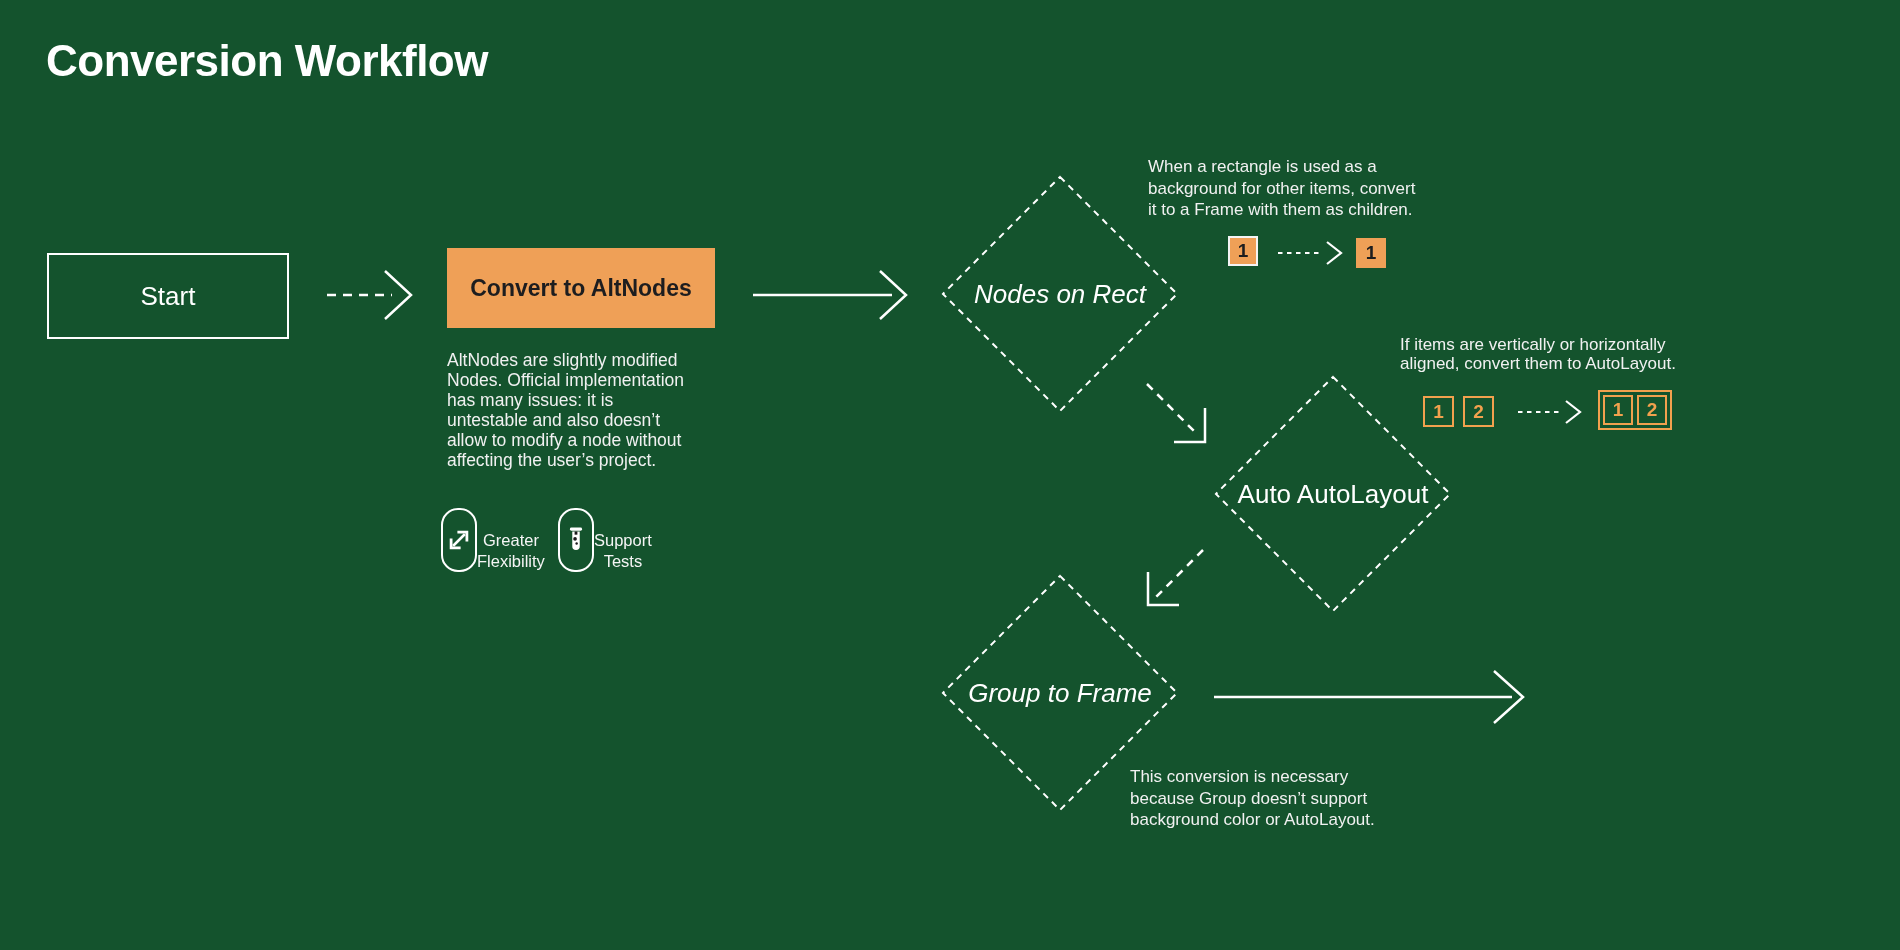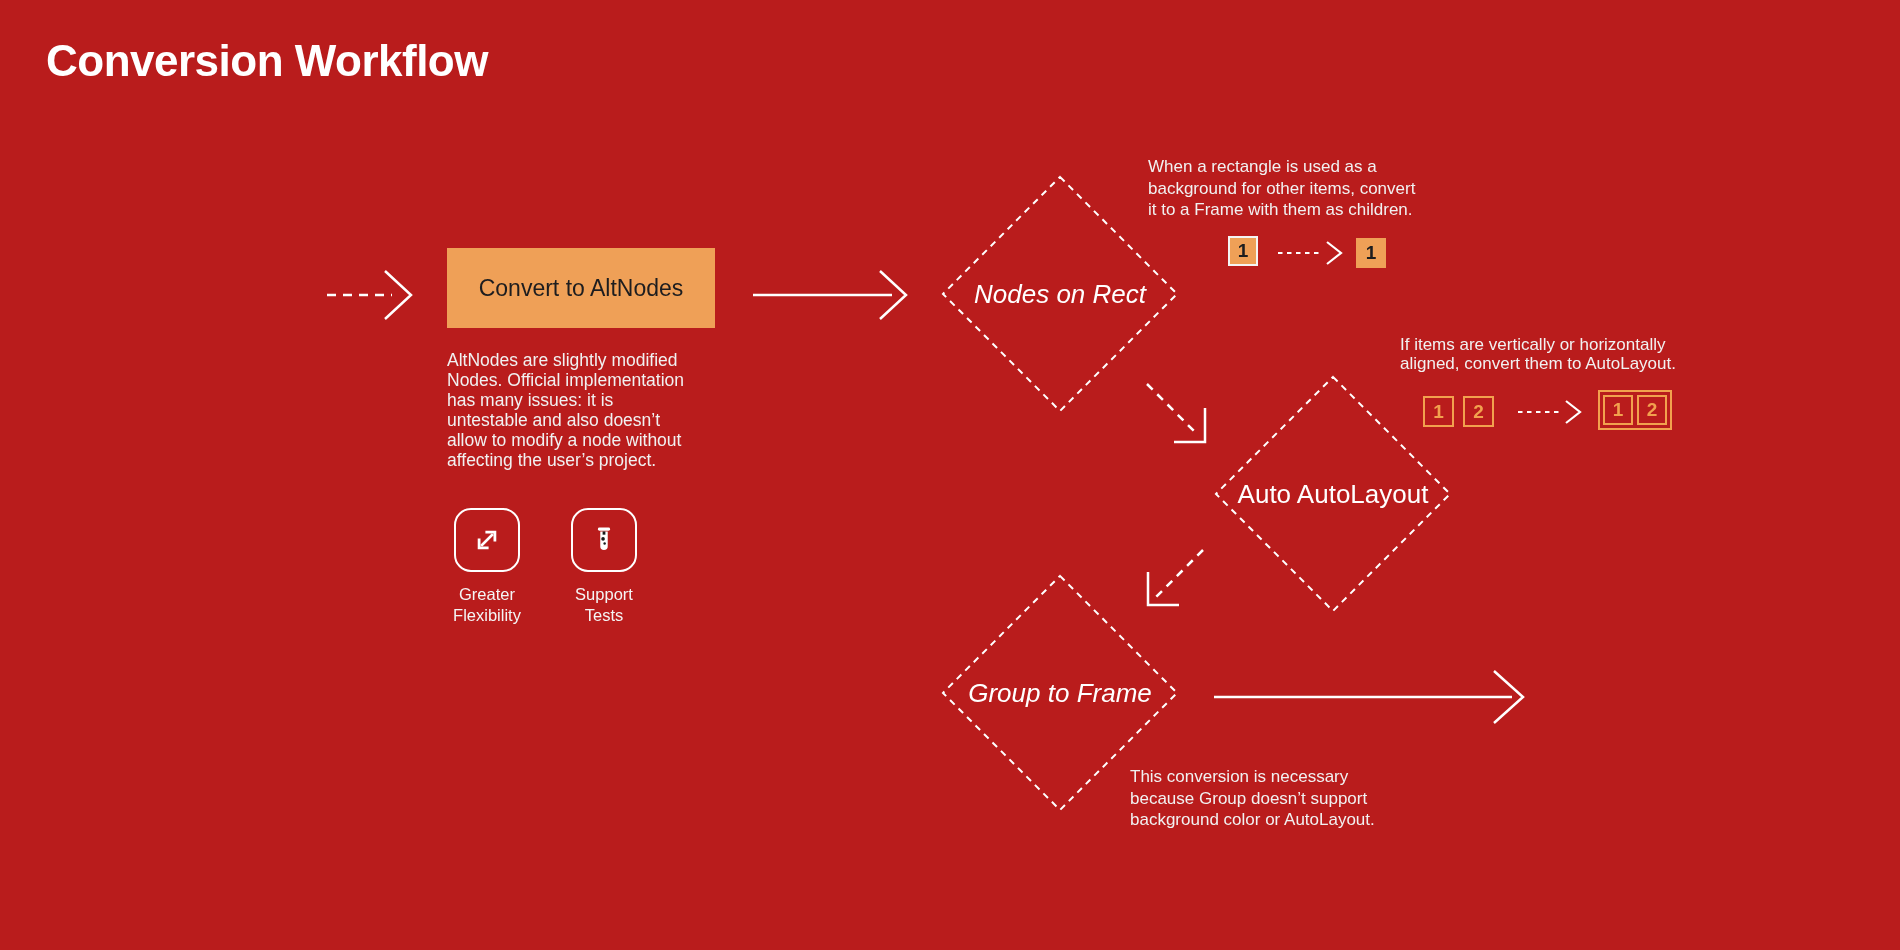--- a/index.html
+++ b/index.html
@@ -1,49 +1,49 @@
 <!DOCTYPE html>
 <html><head>
 <meta charset="utf-8">
 <style>
   html,body{margin:0;padding:0;background:#1A1A1B;}
   .canvas{
-    position:relative;width:1900px;height:950px;background:#b91c1c;overflow:hidden;
+    position:relative;width:1900px;height:950px;background:#14532d;overflow:hidden;
     font-family:"Liberation Sans",sans-serif;color:#F5F5F5;
   }
   .abs{position:absolute;}
   .page-title{
     left:46px;top:36px;font-size:44px;font-weight:800;letter-spacing:-0.5px;color:#FFFFFF;
     white-space:nowrap;
   }
   .layer{position:absolute;left:0;top:0;}
   .term-node{
     display:flex;align-items:center;justify-content:center;
     border:2.5px solid #FFFFFF;background:transparent;
     font-size:26px;color:#FFFFFF;
   }
   .start-node{left:47px;top:253px;width:238px;height:82px;}
   .end-node{left:1559px;top:648px;width:234px;height:87px;}
   .process-node{
     left:447px;top:248px;width:268px;height:80px;
     display:flex;align-items:center;justify-content:center;
-    background:#EFA057;color:#1D1D1F;font-size:23px;font-weight:400;
+    background:#EFA057;color:#1D1D1F;font-size:23px;font-weight:700;
   }
   .diamond-label{
     transform:translate(-50%,-50%);font-size:26px;color:#FFFFFF;white-space:nowrap;
   }
   .note{
     font-size:17.5px;line-height:20px;color:#F1F1F1;white-space:pre-line;
   }
   .desc{left:447px;top:350px;width:300px;}
   .note-rect{left:1148px;top:156px;width:420px;font-size:17px;line-height:21.5px;}
   .note-auto{left:1400px;top:335px;width:340px;font-size:17px;line-height:19px;}
   .note-group{left:1130px;top:766px;width:320px;font-size:17px;line-height:21.5px;}
   .features{left:441px;top:508px;display:flex;gap:25px;}
-  .feature{display:flex;flex-direction:column;align-items:center;width:92px;}
+  .feature{display:flex;align-items:flex-end;width:92px;}
   .icon-box{
     width:66px;height:64px;border:2.5px solid #FFFFFF;border-radius:17px;
     display:flex;align-items:center;justify-content:center;box-sizing:border-box;
   }
   .feature-label{
     margin-top:12px;font-size:16.5px;line-height:21px;text-align:center;
     color:#F5F5F5;white-space:pre-line;
   }
   .mini-box{
     display:flex;align-items:center;justify-content:center;box-sizing:border-box;
@@ -107,20 +107,23 @@
     </g>
 
     <g stroke="#FFFFFF" stroke-width="2.2" fill="none">
       <line x1="1518" y1="412" x2="1560" y2="412" stroke-dasharray="4.5 4.5"></line>
       <polyline points="1566,401 1580,412 1566,423"></polyline>
     </g>
   </svg>
 
   <div class="abs page-title">Conversion Workflow</div>
 
+  <div class="abs term-node start-node">
+    <span>Start</span>
+  </div>
 
   <div class="abs process-node">
     <span>Convert to AltNodes</span>
   </div>
 
   <div class="abs note desc">AltNodes are slightly modified
 Nodes. Official implementation
 has many issues: it is
 untestable and also doesn’t
 allow to modify a node without

